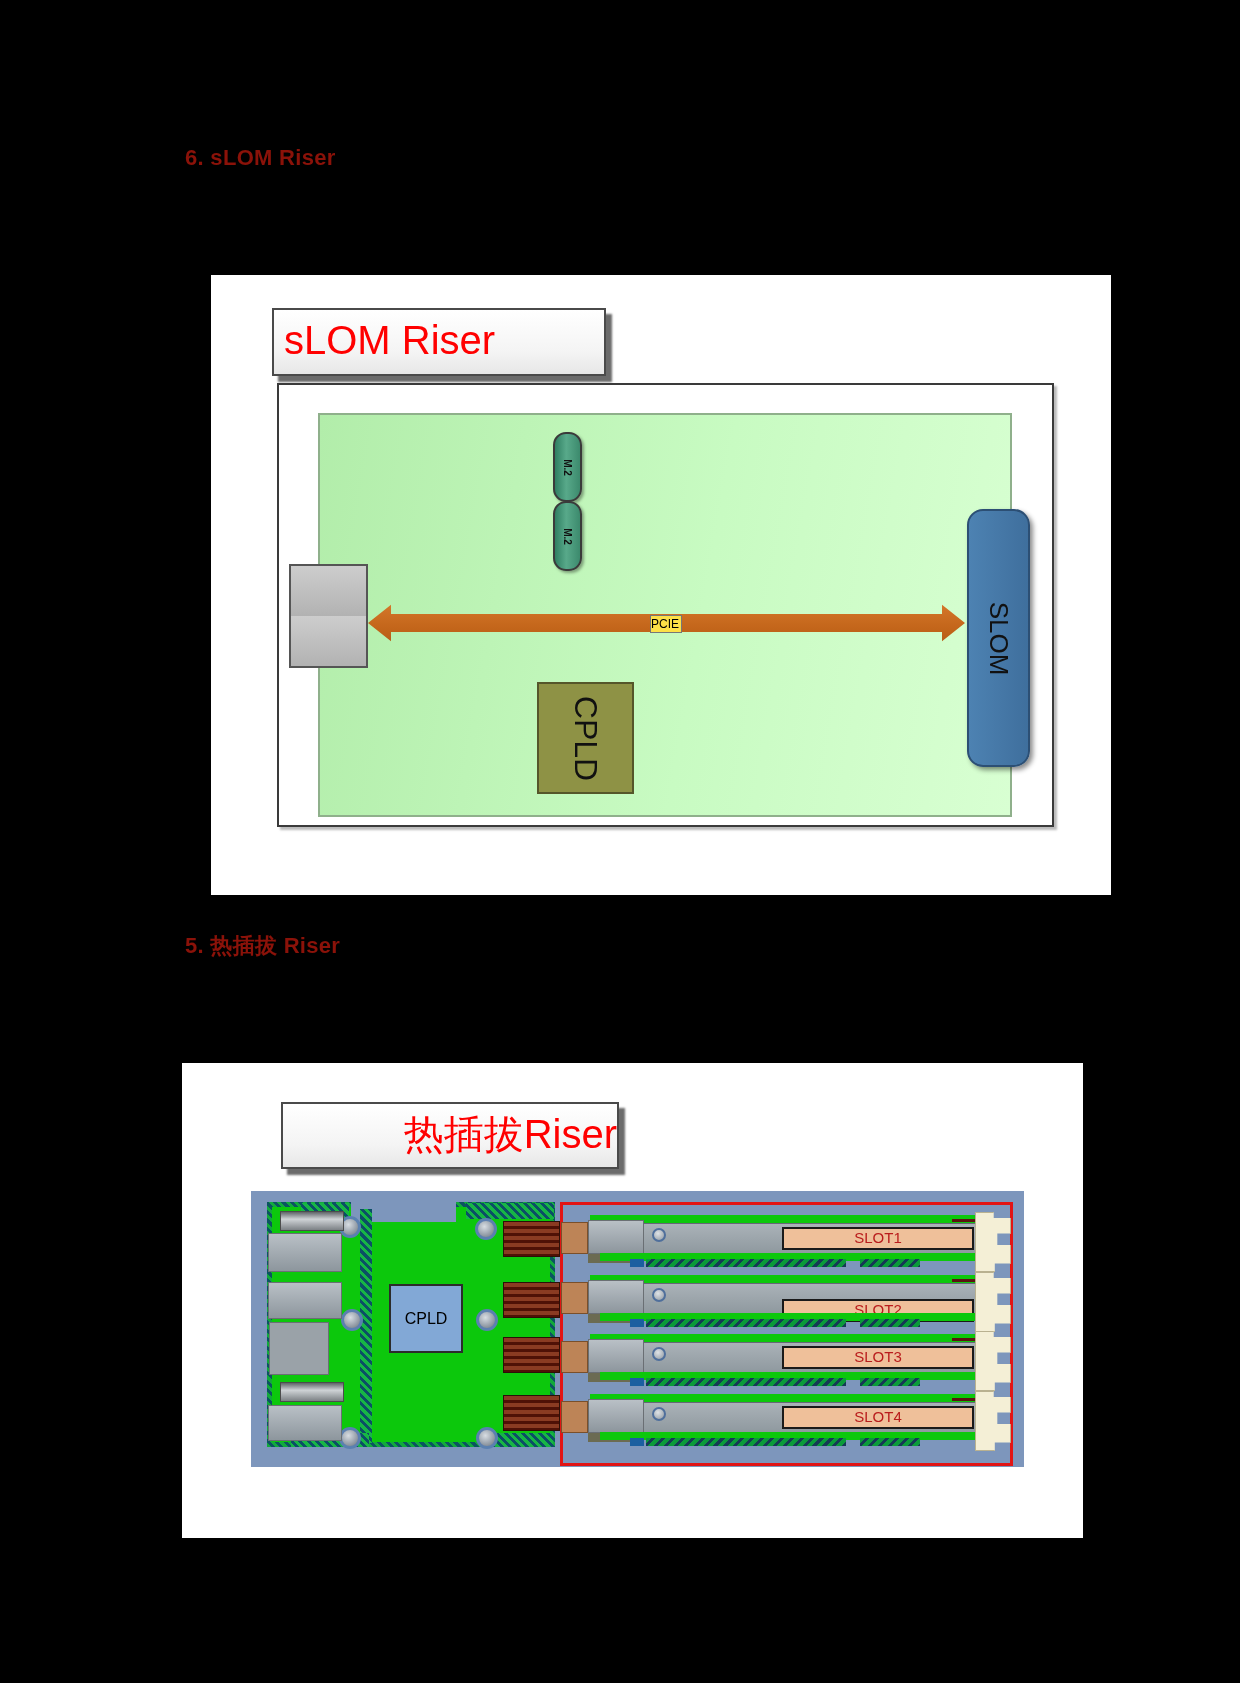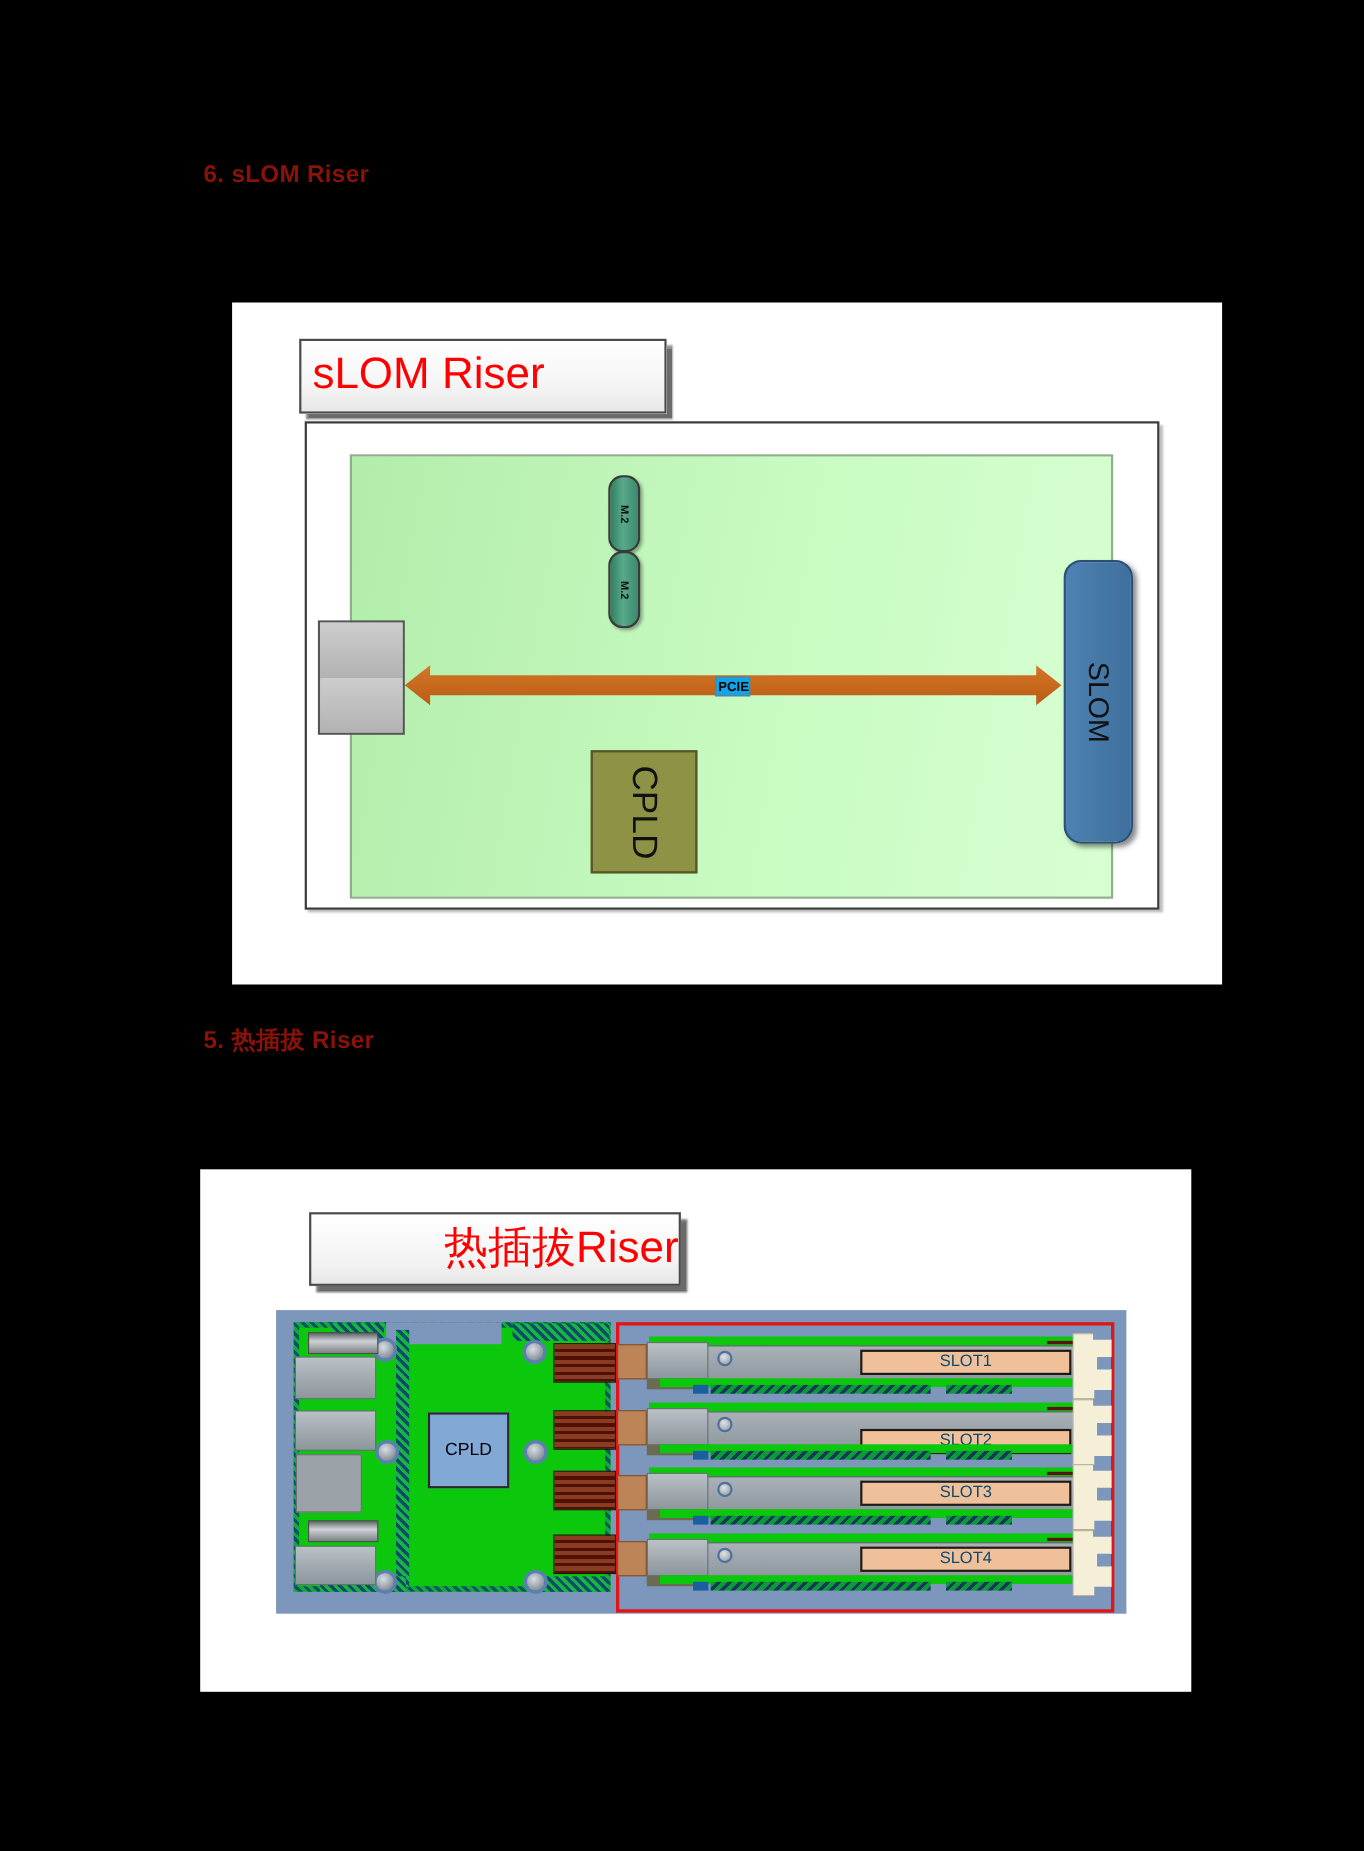--- a/index.html
+++ b/index.html
@@ -18,22 +18,22 @@
   .m2{background:linear-gradient(90deg,#2f7f62,#58a98a 45%,#3c8a6d);border:2px solid #3a3a3a;
       border-radius:13px;box-shadow:2px 2px 3px rgba(0,0,0,.35);}
   .vtext{display:flex;align-items:center;justify-content:center;height:100%;width:100%;}
   .vtext span{transform:rotate(90deg);white-space:nowrap;color:#111;}
   .grayconn{background:linear-gradient(180deg,#cfcfcf,#ababab);border:2px solid #555;}
   .grayconn .cell{position:absolute;left:0;width:100%;height:50%;border-bottom:2px solid #777;
                   background:linear-gradient(180deg,#cdcdcd,#b2b2b2);}
   .arrow{background:linear-gradient(180deg,#d4772a 0%,#c4661b 60%,#b85e16 100%);
          clip-path:polygon(0 50%,23px 2%,23px 26%,calc(100% - 23px) 26%,calc(100% - 23px) 2%,
                   100% 50%,calc(100% - 23px) 98%,calc(100% - 23px) 74%,23px 74%,23px 98%);}
-  .pcieLbl{background:#0ea5e9;border:1px solid #777;color:#000;font-size:12px;font-weight:bold;
-           text-align:right;line-height:16px;}
+  .pcieLbl{background:#fde047;border:1px solid #777;color:#000;font-size:12px;font-weight:normal;
+           text-align:left;line-height:16px;}
   .cpld1{background:#8e9245;border:2px solid #55562a;}
   .cpld1 span{font-size:32px;font-weight:500;}
   .slom{background:linear-gradient(90deg,#4d82b2,#3f6f9d);border:2px solid #2c4f74;border-radius:16px;
         box-shadow:3px 3px 5px rgba(0,0,0,.45);}
   .slom span{font-size:26px;font-weight:500;}
   
   .board2{background:#7d96bc;}
   .pcb{background:#0cc80c;border:5px solid #0a7a2a;
        border-image:repeating-linear-gradient(45deg,#11a93c 0 3px,#0b5560 3px 6px) 5;}
   .vhatch{background:repeating-linear-gradient(45deg,#17b545 0 3px,#0b4f66 3px 6px);}
@@ -42,21 +42,21 @@
          display:flex;align-items:center;justify-content:center;}
   .screw{border-radius:50%;background:radial-gradient(circle at 40% 35%,#d8dde2,#9aa3ad 55%,#6c747c);
          border:3px solid #5b80b0;box-sizing:border-box;}
   .lconn{background:linear-gradient(180deg,#b9c0c6,#8d969d);border:1px solid #6a6f74;}
   .cyl{background:linear-gradient(180deg,#5f6468,#cfd3d6 40%,#7c8185);border:1px solid #4c4c4c;}
   .bheader{background:repeating-linear-gradient(180deg,#8a3b22 0 4px,#4f1106 4px 7px);
            border:1px solid #2c1008;}
   .redbox{border:3px solid #e21414;}
   .row-greenTop{background:#0cc80c;}
   .row-grayBody{background:linear-gradient(180deg,#aab2b8,#8e989e);border:1px solid #667;}
-  .slotLbl{background:#efc09a;border:2px solid #1a1a1a;color:#0c4a6e;font-size:15px;
+  .slotLbl{background:#efc09a;border:2px solid #1a1a1a;color:#b91c1c;font-size:15px;
            text-align:center;line-height:18px;font-weight:500;}
   .row-greenBot{background:#0cc80c;}
   .row-hatch{background:repeating-linear-gradient(135deg,#0a9a3a 0 4px,#153a55 4px 7px);}
   .row-tan{background:#bd8457;border:1px solid #7a4f2a;}
   .row-dark{background:#6b6b52;}
   .bracket{background:#f4efd6;border:1px solid #b9b190;
            clip-path:polygon(0 0,52% 0,52% 10%,100% 10%,100% 36%,62% 36%,62% 55%,100% 55%,
                     100% 86%,55% 86%,55% 100%,0 100%);}
   .minichip{background:#1b5fa0;}
   .smscrew{border-radius:50%;background:radial-gradient(circle at 40% 35%,#dfe3e7,#8d97a0);

